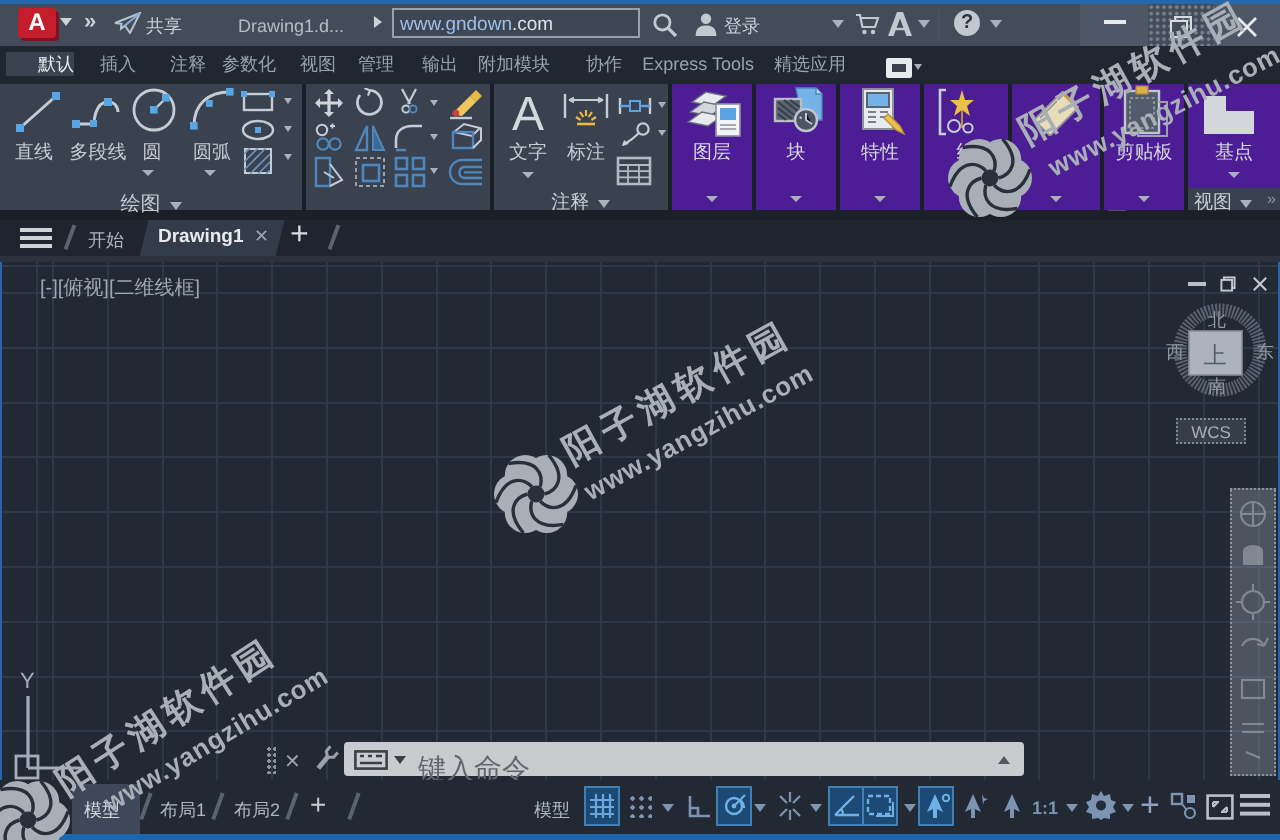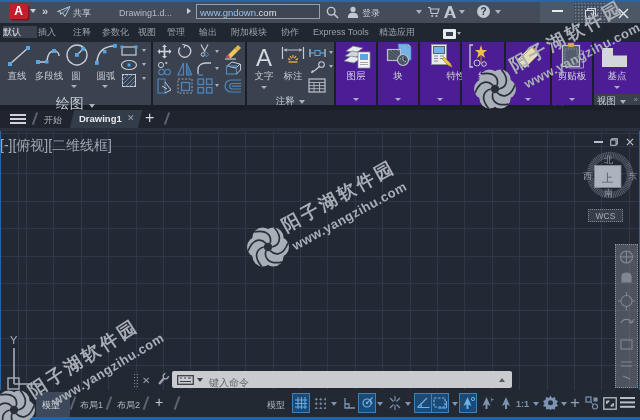--- a/index.html
+++ b/index.html
@@ -10,21 +10,21 @@
 .txt { color:#c6cbd2; font-size:9px; white-space:nowrap; }
 
 #titlebar { left:0; top:0; width:640px; height:23px; background:#444c5a; }
 #topline { left:0; top:0; width:640px; height:2px; background:#2367ac; }
 #alogo { left:9px; top:4px; width:19px; height:15px; background:#c41e2c;
   border-radius:2px; box-shadow:1.5px 1.5px 0 #7d1220; color:#fff; font-weight:bold;
   font-size:12px; text-align:center; line-height:15px; }
 
 #tabrow { left:0; top:23px; width:640px; height:19px; background:#212731; }
 .rtab { position:absolute; top:26px; height:12px; line-height:13px; font-size:9px;
-  color:#99a1ab; text-align:left; }
+  color:#99a1ab; text-align:right; }
 #tabsel { left:3px; top:26px; width:34px; height:12px; background:#3a434f; }
 
 #ribbon { left:0; top:42px; width:640px; height:70px; background:#1a1f28; }
 .panel { position:absolute; top:42px; height:63px; background:#3a4250; }
 .panel.c { background:#4c1d95; }
 .biglabel { position:absolute; width:100%; text-align:center; font-size:9.5px; color:#d5d9de; }
 .dar { position:absolute; width:0; height:0; border-left:3px solid transparent;
   border-right:3px solid transparent; border-top:3.8px solid #aab1ba; }
 .arrow-d { display:inline-block; width:0; height:0; border-left:3.5px solid transparent;
   border-right:3.5px solid transparent; border-top:4px solid #aab1ba; }
@@ -158,21 +158,21 @@
     <svg class="abs" style="left:120px;top:17px;" width="18" height="12" viewBox="0 0 18 12">
         <ellipse cx="9" cy="6" rx="7.5" ry="4.5" stroke="#c6ccd3" stroke-width="1.2" fill="none"></ellipse>
         <rect x="7.5" y="4.5" width="3" height="3" fill="#5ba4e4"></rect>
       </svg>
     <div class="dar" style="left:142px;top:21px;border-left-width:2.5px;border-right-width:2.5px;border-top-width:3.2px;"></div>
     <svg class="abs" style="left:121px;top:31px;" width="16" height="15" viewBox="0 0 16 15">
         <rect x="1.5" y="1.5" width="13" height="12" stroke="#c6ccd3" stroke-width="1" fill="none"></rect>
         <path d="M1 4 L4 1 M1 8 L8 1 M1 12 L12 1 M4 14 L14 4 M8 14 L14 8 M12 14 L14 12" stroke="#6f94bd" stroke-width="0.8"></path>
       </svg>
     <div class="dar" style="left:142px;top:35px;border-left-width:2.5px;border-right-width:2.5px;border-top-width:3.2px;"></div>
-    <div class="abs" style="left:0;top:53px;width:100%;text-align:center;font-size:14px;color:#c6cbd2;">绘图 <span class="arrow-d" style="margin-left:2px;"></span></div>
+    <div class="abs" style="left:0;top:53px;width:100%;text-align:center;font-size:10px;color:#c6cbd2;">绘图 <span class="arrow-d" style="margin-left:2px;"></span></div>
   </div>
   <div class="panel" style="left:153px;width:92px;">
     <svg class="abs" style="left:4px;top:2px;" width="15" height="15" viewBox="0 0 15 15">
         <path d="M7.5 0.5 L10 3 H8.3 V6.7 H12 V5 L14.5 7.5 L12 10 V8.3 H8.3 V12 H10 L7.5 14.5 L5 12 H6.7 V8.3 H3 V10 L0.5 7.5 L3 5 V6.7 H6.7 V3 H5 Z" fill="#d0d5db"></path>
       </svg>
     <svg class="abs" style="left:24px;top:2px;" width="15" height="15" viewBox="0 0 15 15">
         <path d="M3 3.5 A6 6 0 1 0 8 1.2" stroke="#c6ccd3" stroke-width="1.4" fill="none"></path>
         <path d="M8 1.2 L5.2 0 M8 1.2 L7 3.8" stroke="#c6ccd3" stroke-width="1.1"></path>
       </svg>
     <svg class="abs" style="left:44px;top:2px;" width="15" height="15" viewBox="0 0 15 15">
@@ -286,21 +286,21 @@
     <div class="biglabel" style="top:28px;">块</div>
     <div class="dar" style="left:17px;top:56px;"></div>
   </div>
   <div class="panel c" style="left:420px;width:40px;">
     <svg class="abs" style="left:8px;top:1px;" width="26" height="26" viewBox="0 0 26 26">
         <rect x="3.5" y="1.5" width="15" height="20" fill="#e8ebee" stroke="#8b929c" stroke-width="1"></rect>
         <rect x="5.5" y="3.5" width="11" height="7" fill="#74b2e8" stroke="#5a6370"></rect>
         <path d="M6 13 H10 M12 13 H16 M6 15.5 H10 M12 15.5 H16 M6 18 H10" stroke="#7a828e" stroke-width="0.9"></path>
         <path d="M14 16 L20 22 L24 24 L22 20 L16 14 Z" fill="#edc04a" stroke="#b8903a" stroke-width="0.7"></path>
       </svg>
-    <div class="biglabel" style="top:28px;margin-left:16px;">特性</div>
+    <div class="biglabel" style="top:28px;">特性</div>
     <div class="dar" style="left:17px;top:56px;"></div>
   </div>
   <div class="panel c" style="left:462px;width:42px;">
     <svg class="abs" style="left:6px;top:1px;" width="28" height="26" viewBox="0 0 28 26">
         <path d="M5 2 H2 V24 H5" stroke="#c6ccd3" stroke-width="1.3" fill="none"></path>
         <path d="M13 2 L14.5 7 L19 7 L15.5 10 L17 15 L13 12 L9 15 L10.5 10 L7 7 L11.5 7 Z" fill="#edc04a"></path>
         <path d="M13 12 V21" stroke="#b8903a" stroke-width="1"></path>
         <circle cx="9" cy="20" r="3" fill="none" stroke="#c6ccd3" stroke-width="1"></circle>
         <circle cx="16" cy="21" r="2.3" fill="none" stroke="#c6ccd3" stroke-width="1"></circle>
       </svg>
@@ -340,21 +340,21 @@
   <div class="abs" style="left:10px;top:114px;width:16px;height:2px;background:#d0d4d9;box-shadow:0 4px 0 #d0d4d9, 0 8px 0 #d0d4d9;"></div>
   <div class="abs" style="left:34px;top:112px;width:1.5px;height:13px;background:#5a6370;transform:rotate(20deg);"></div>
   <div class="abs" style="left:44px;top:114px;font-size:9px;color:#aeb5bd;">开始</div>
   <div class="abs" style="left:72px;top:110px;width:68px;height:18px;background:#333d4a;transform:skewX(-14deg);"></div>
   <div class="abs" style="left:79px;top:113px;font-size:9.5px;font-weight:bold;color:#e8ebee;">Drawing1</div>
   <div class="abs" style="left:127px;top:113px;font-size:9px;color:#9aa1ab;">✕</div>
   <div class="abs" style="left:145px;top:109px;font-size:16px;color:#d5d9de;">+</div>
   <div class="abs" style="left:166px;top:112px;width:1.5px;height:13px;background:#5a6370;transform:rotate(20deg);"></div>
   <div class="abs" id="canvas"></div>
   <div class="abs" style="left:0;top:128px;width:640px;height:2.5px;background:#2b323d;"></div>
-  <div class="abs" style="left:0;top:137px;font-size:14px;color:#9fa6b0;">[-][俯视][二维线框]</div>
+  <div class="abs" style="left:20px;top:137px;font-size:10px;color:#9fa6b0;">[-][俯视][二维线框]</div>
   <div class="abs" style="left:594px;top:141px;width:9px;height:1.5px;background:#b9bfc8;"></div>
   <svg class="abs" style="left:610px;top:138px;" width="8" height="8" viewBox="0 0 9 9">
       <rect x="2.2" y="0.8" width="6" height="6" fill="none" stroke="#c2c8d0" stroke-width="1.1"></rect>
       <rect x="0.8" y="2.2" width="6" height="6" fill="#222834" stroke="#c2c8d0" stroke-width="1.1"></rect>
     </svg>
   <svg class="abs" style="left:626px;top:138px;" width="8" height="8" viewBox="0 0 9 9">
       <path d="M1 1 L8 8 M8 1 L1 8" stroke="#c2c8d0" stroke-width="1.2"></path>
     </svg>
 
   <svg class="abs" style="left:584px;top:151px;" width="52" height="48" viewBox="0 0 52 48">
@@ -397,21 +397,21 @@
         <path d="M4.6 1.2 V4.4 L7 6.3 L9.4 4.4 V1.2" fill="none" stroke="#9aa1ab" stroke-width="1.5"></path>
         <path d="M7 6.3 V13.5" stroke="#9aa1ab" stroke-width="2.4"></path>
       </g>
     </svg>
   <div class="abs" id="cmdbox"></div>
   <svg class="abs" style="left:177px;top:375px;" width="17" height="10" viewBox="0 0 17 10">
       <rect x="0.7" y="0.7" width="15.6" height="8.6" fill="none" stroke="#3a3f46" stroke-width="1.3"></rect>
       <path d="M3 3 H5 M7 3 H9 M11 3 H14 M3 6.5 H14" stroke="#3a3f46" stroke-width="1.2"></path>
     </svg>
   <div class="abs" style="left:197px;top:378px;width:0;height:0;border-left:3px solid transparent;border-right:3px solid transparent;border-top:4px solid #3a3f46;"></div>
-  <div class="abs" style="left:209px;top:376px;font-size:10px;color:#63666c;">键入命令</div>
+  <div class="abs" style="left:209px;top:376px;font-size:14px;color:#63666c;">键入命令</div>
   <div class="abs" style="left:499px;top:378px;width:0;height:0;border-left:3px solid transparent;border-right:3px solid transparent;border-bottom:4px solid #55595f;"></div>
 
   <div class="abs" id="statusbar"></div>
   <div class="abs" style="left:36px;top:392px;width:34px;height:25px;background:#3d495a;"></div>
   <div class="abs" style="left:42px;top:399px;font-size:9px;color:#d6dade;">模型</div>
   <div class="abs" style="left:72px;top:396px;width:1.5px;height:14px;background:#5a6370;transform:rotate(20deg);"></div>
   <div class="abs" style="left:80px;top:399px;font-size:9px;color:#aeb5bd;">布局1</div>
   <div class="abs" style="left:108px;top:396px;width:1.5px;height:14px;background:#5a6370;transform:rotate(20deg);"></div>
   <div class="abs" style="left:117px;top:399px;font-size:9px;color:#aeb5bd;">布局2</div>
   <div class="abs" style="left:145px;top:396px;width:1.5px;height:14px;background:#5a6370;transform:rotate(20deg);"></div>

